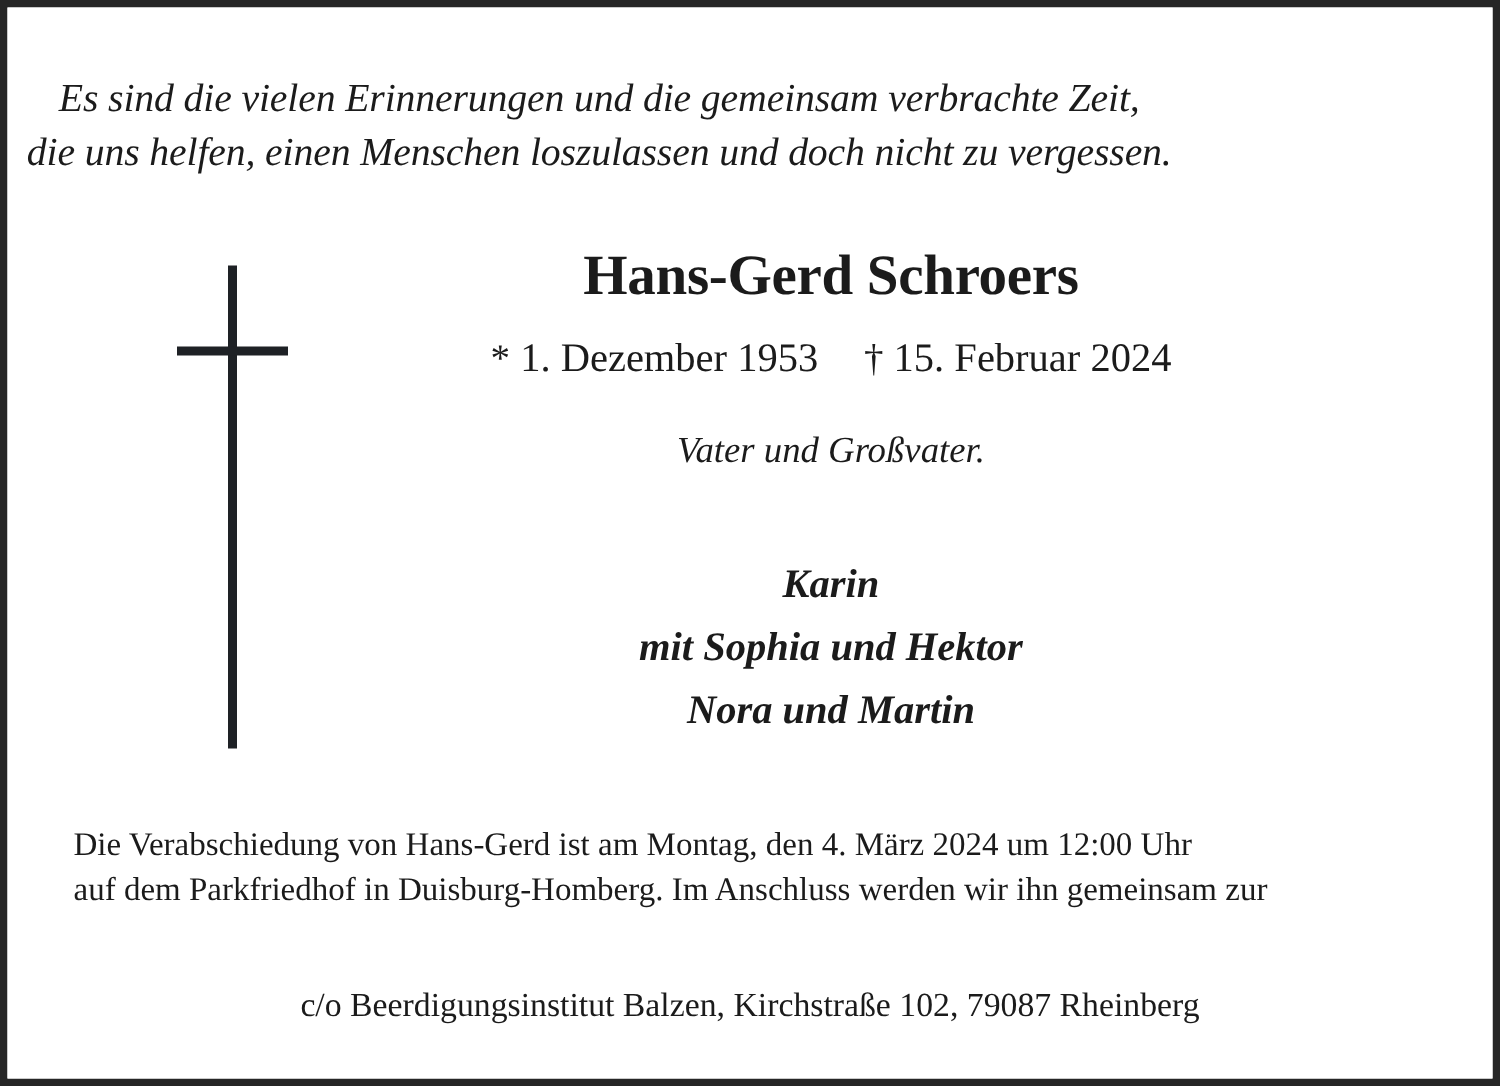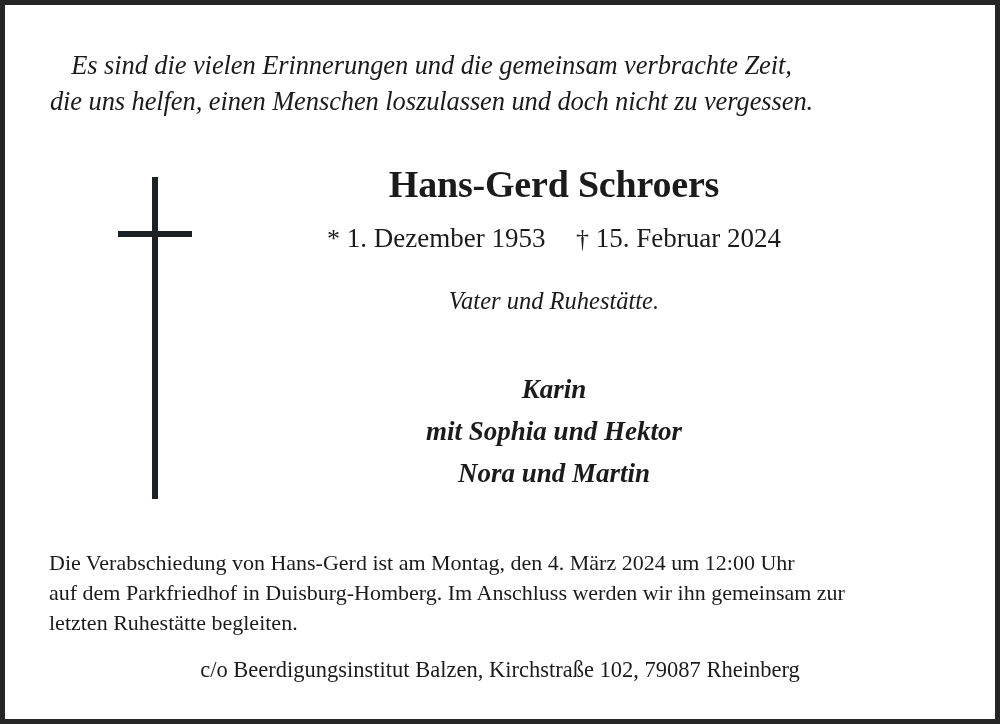--- a/index.html
+++ b/index.html
@@ -37,21 +37,20 @@
     position: absolute;
     left: 0;
     top: 42px;
     width: 789px;
     text-align: center;
     font-style: italic;
     font-size: 26.5px;
     line-height: 36px;
     letter-spacing: -0.1px;
     color: #1b1b1b;
-    padding-left: 32px;
   }
   .epigraph .ep-line { display: block; white-space: nowrap; }
 
   
   .cross {
     position: absolute;
     left: 113px;
     top: 172px;
     width: 74px;
     height: 322px;
@@ -175,35 +174,34 @@
 
       <div class="dates">
         <span class="sym">*</span>
         <span>1. Dezember 1953</span>
         <span class="gap"></span>
         <span class="sym">†</span>
         <span>15. Februar 2024</span>
       </div>
 
       <div class="mourn">
-        <span class="m-line">Vater und Ruhestätte.</span>
+        <span class="m-line">Vater und Großvater.</span>
       </div>
 
       <div class="survivors">
         <span class="s-line">Karin</span>
         <span class="s-line">mit Sophia und Hektor</span>
         <span class="s-line">Nora und Martin</span>
       </div>
 
     </div>
 
     <div class="details">
       <span class="d-line">Die Verabschiedung von Hans-Gerd  ist am Montag, den 4. März 2024  um 12:00 Uhr</span>
       <span class="d-line">auf dem Parkfriedhof in Duisburg-Homberg. Im Anschluss werden wir ihn gemeinsam zur</span>
-      <span class="d-line">letzten Ruhestätte begleiten.</span>
     </div>
 
     <div class="address">
       <span class="a-line">c/o Beerdigungsinstitut Balzen, Kirchstraße 102, 79087 Rheinberg</span>
     </div>
 
   </div>
 </div>
 
 </body></html>

